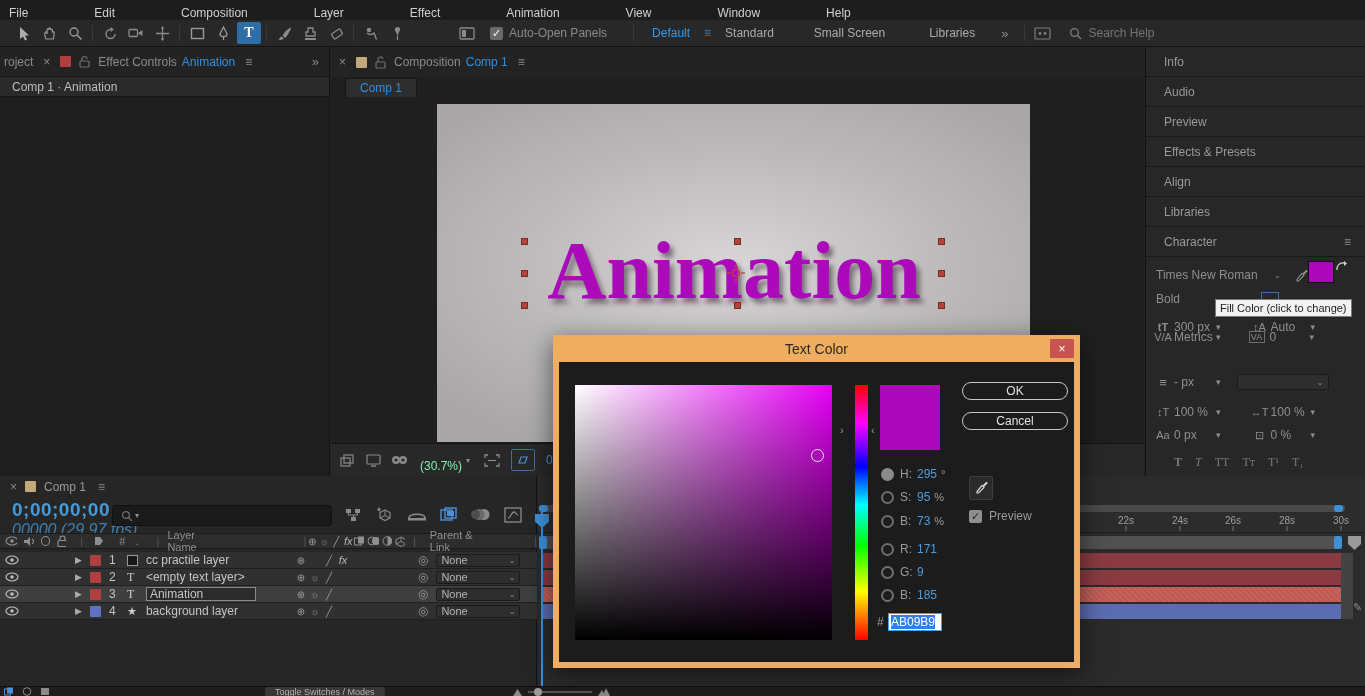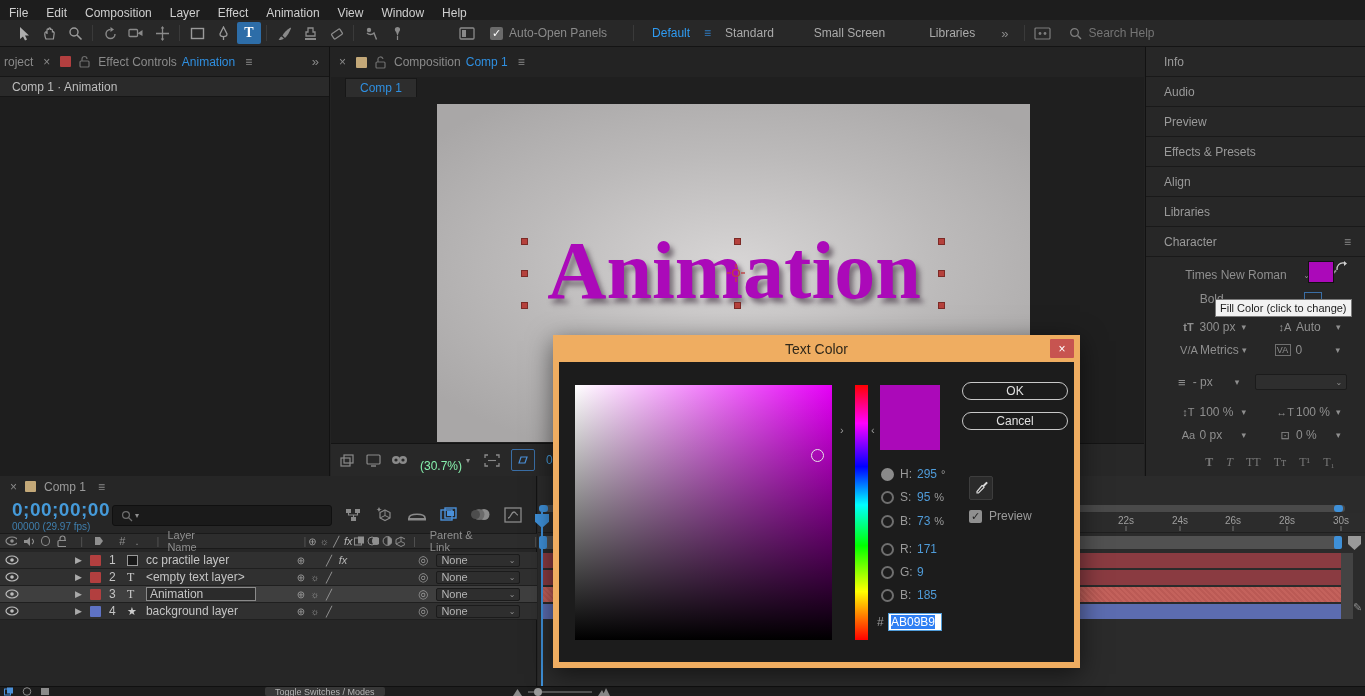--- a/index.html
+++ b/index.html
@@ -3,21 +3,21 @@
 <meta charset="utf-8">
 <style>
   * { margin:0; padding:0; box-sizing:border-box; }
   body { background:#111; }
   .app { position:relative; width:1365px; height:696px; background:#232323;
          font-family:"Liberation Sans", sans-serif; overflow:hidden; color:#9a9a9a; font-size:12px; }
   .abs { position:absolute; }
 
   
   .menubar { position:absolute; left:0; top:0; width:1365px; height:26px; background:#1d1d1d;
-             display:flex; align-items:center; border-bottom:1px solid #111; z-index:5;}
+             display:flex; align-items:center; border-bottom:1px solid #111; z-index:5;gap:48px;}
   .menubar span { padding:0 9px; color:#cfcfcf; font-size:12px; cursor:default;}
 
   
   .toolbar { position:absolute; left:0; top:20px; width:1365px; height:27px; background:#282828;
              border-bottom:1px solid #141414; display:flex; align-items:center; z-index:5;}
   .tool { width:24px; height:22px; display:flex; align-items:center; justify-content:center; margin:0 1px; }
   .tool svg { display:block; }
   .tool.active { background:#2d6da8; border-radius:2px; }
   .tsep { width:1px; height:16px; background:#3a3a3a; margin:0 4px; }
   .ws-tab { color:#ababab; font-size:12px; padding:0 14px; }
@@ -47,29 +47,29 @@
                font-family:"Liberation Serif", serif; font-weight:bold; font-size:82px; line-height:1;
                color:#ab09b9; text-shadow:4px 5px 5px rgba(55,40,55,0.55); }
   .handle { position:absolute; width:7px; height:7px; background:#b5413c; border:1px solid #7c2a26; }
   .comp-toolbar { position:absolute; left:0; bottom:0; width:100%; height:33px; background:#282828;
                   border-top:1px solid #141414; display:flex; align-items:center; color:#8a8a8a;}
 
   .right-panel { position:absolute; left:1145px; top:47px; width:220px; height:429px; background:#272727;
                  border-left:1px solid #121212; }
   .rp-sec { height:30px; display:flex; align-items:center; padding:0 14px 0 18px;
             border-bottom:1px solid #191919; color:#9a9a9a; font-size:12px; justify-content:space-between;}
-  .chrow { position:absolute; left:0; width:220px; height:20px; display:flex; align-items:center; color:#8f8f8f;justify-content:center; }
+  .chrow { position:absolute; left:0; width:220px; height:20px; display:flex; align-items:center; color:#8f8f8f; }
   .chico { display:inline-block; width:22px; text-align:center; color:#8f8f8f; font-size:11px; }
   .caret { color:#8f8f8f; font-size:9px; }
 
   
   .timeline { position:absolute; left:0; top:476px; width:1365px; height:210px; background:#262626; }
   .tl-left { position:absolute; left:0; top:0; width:537px; height:210px; border-right:1px solid #141414;}
   .timecode { color:#459ad9; font-size:19px; font-weight:bold; letter-spacing:0.5px;}
-  .frameinfo { color:#3f7fae; font-size:10px; }
+  .frameinfo { color:#3f7fae; font-size:16px;font-style:italic; }
   .tl-search { position:absolute; left:112px; top:29px; width:220px; height:21px; background:#1a1a1a;
                border:1px solid #101010; border-radius:3px; display:flex; align-items:center; padding-left:8px;}
   .tl-icons { position:absolute; left:345px; top:30px; display:flex; gap:13px; align-items:center;}
   .tl-header { position:absolute; left:0; top:57px; width:537px; height:16px; background:#2d2d2d;
                border-top:1px solid #1a1a1a; border-bottom:1px solid #1a1a1a; display:flex; align-items:center;
                font-size:11px; color:#8f8f8f;}
   .lrow { position:absolute; left:0; width:537px; height:17px; background:#303030;
           border-bottom:1px solid #1f1f1f; display:flex; align-items:center; font-size:12px; color:#c4c4c4;}
   .lrow.sel { background:#3f3f3f; }
   .label-sq { width:11px; height:11px; border-radius:1px; display:inline-block;}
@@ -402,21 +402,21 @@
       <div style="width:18px; height:15px; border:1px solid #3a6ea5; margin-left:14px;"></div>
     </div>
     <div class="chrow" style="top:270px;">
       <span class="chico" style="margin-left:6px; font-weight:bold;">tT</span>
       <span style="width:42px; color:#8f8f8f;">300 px</span>
       <span class="caret">▾</span>
       <span class="chico" style="margin-left:28px;">↕A</span>
       <span style="width:40px; color:#8f8f8f;">Auto</span>
       <span class="caret">▾</span>
     </div>
-    <div class="chrow" style="top:293px;">
+    <div class="chrow" style="top:280px;">
       <span class="chico" style="margin-left:6px;">V/A</span>
       <span style="width:42px; color:#8f8f8f;">Metrics</span>
       <span class="caret">▾</span>
       <span class="chico" style="margin-left:28px; border:1px solid #6f6f6f; width:16px; font-size:9px;">VA</span>
       <span style="width:40px; color:#8f8f8f; margin-left:5px;">0</span>
       <span class="caret">▾</span>
     </div>
 
     <div class="chrow" style="top:325px;">
       <span class="chico" style="margin-left:6px; font-size:13px;">≡</span>

